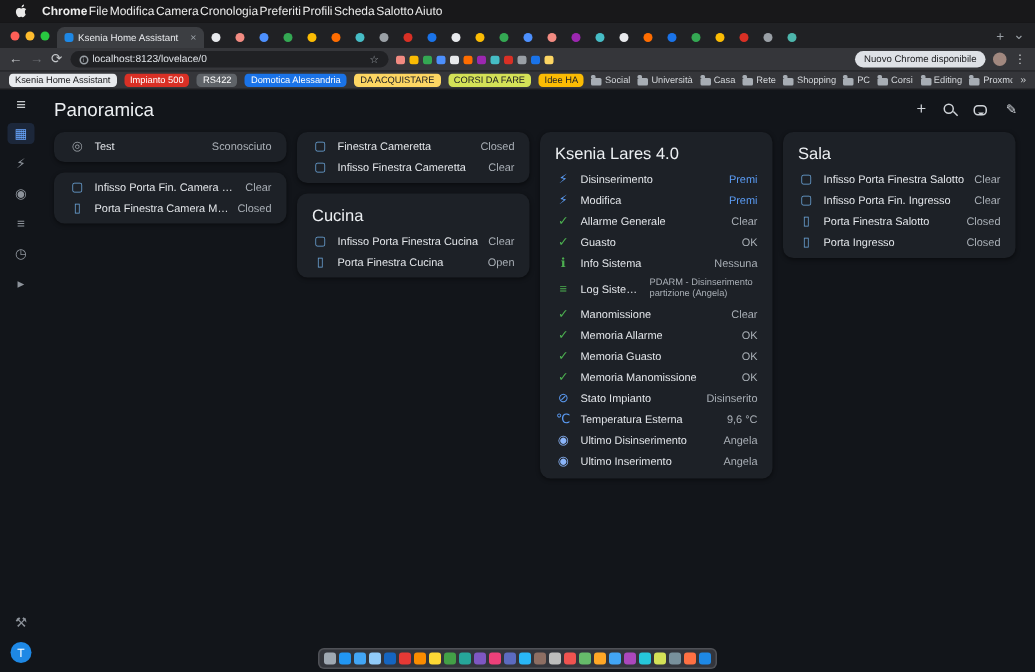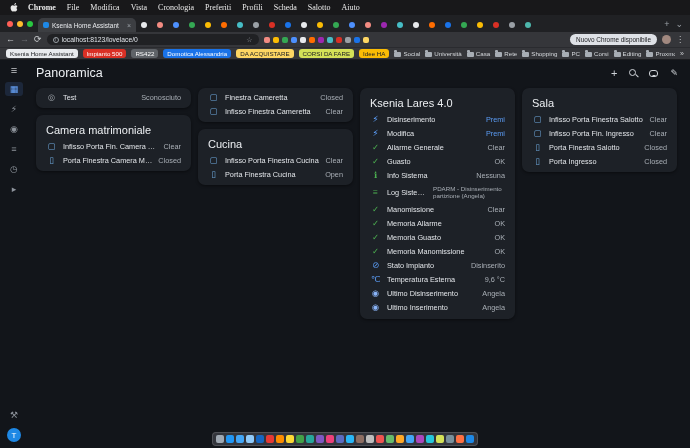--- a/index.html
+++ b/index.html
@@ -1,21 +1,21 @@
 <!DOCTYPE html>
 <html><head>
 <meta charset="utf-8">
 <style>
   * { margin:0; padding:0; box-sizing:border-box; }
   body { font-family:"Liberation Sans","DejaVu Sans",sans-serif; background:#000; }
   .screen { position:relative; width:690px; height:448px; background:#000; overflow:hidden; }
 
   
   .menubar { height:15px; background:#18181a; display:flex; align-items:center; padding:0 10px; font-size:8px; color:#ececec; }
-  .menus { display:flex; gap:11px; margin-left:9px;font-family:Liberation Serif, serif; }
+  .menus { display:flex; gap:1px; margin-left:9px; }
   .menu-item { white-space:nowrap; }
   .menu-item.bold { font-weight:bold; }
   .mb-right { margin-left:auto; display:flex; align-items:center; gap:7px; font-size:7.5px; color:#e2e2e2; }
   .mb-shape { width:7px; height:6px; background:#cfcfcf; border-radius:1.5px; display:inline-block; }
   .mb-shape.round { border-radius:50%; width:6px; height:6px; }
   .batt { width:13px; height:6px; border:1px solid #cfcfcf; border-radius:2px; position:relative; display:inline-block; }
   .batt::before { content:""; position:absolute; left:1px; top:1px; bottom:1px; width:9px; background:#fff; border-radius:1px; }
   .batt::after { content:""; position:absolute; right:-3px; top:1.5px; width:1.5px; height:3px; background:#cfcfcf; }
 
   
@@ -98,21 +98,21 @@
   <div class="menubar">
     <span style="display:inline-flex;">
       <svg width="9" height="11" viewBox="0 0 9 11">
           <path fill="#e8e8e8" d="M6.6 5.8c0-1.1.9-1.6.9-1.6S6.9 3.3 5.7 3.3c-.7 0-1.2.4-1.5.4-.3 0-.9-.4-1.5-.4C1.5 3.3.6 4.3.6 5.9c0 1.7 1.3 3.6 2.1 3.6.4 0 .7-.3 1.3-.3.6 0 .8.3 1.3.3.9 0 1.9-1.8 1.9-1.8S6.6 7.2 6.6 5.8zM5.6 2.4c.5-.6.4-1.4.4-1.4s-.7.1-1.2.6c-.4.5-.4 1.3-.4 1.3s.8 0 1.2-.5z"></path>
         </svg>
     </span>
     <div class="menus" id="menus">
         <span class="menu-item bold">Chrome</span>
         <span class="menu-item">File</span>
         <span class="menu-item">Modifica</span>
-        <span class="menu-item">Vista</span>
+        <span class="menu-item">Camera</span>
         <span class="menu-item">Cronologia</span>
         <span class="menu-item">Preferiti</span>
         <span class="menu-item">Profili</span>
         <span class="menu-item">Scheda</span>
         <span class="menu-item">Salotto</span>
         <span class="menu-item">Aiuto</span>
       </div>
   </div>
 
   <div class="tabstrip">
@@ -312,21 +312,20 @@
       <div class="ha-content" id="ha-columns">
           <div class="ha-col">
             <div class="ha-card">
               <div class="row">
                 <span class="row-ico" style="color: rgb(154, 160, 166);">◎</span>
                 <span class="row-name">Test</span>
                 <span class="row-state">Sconosciuto</span>
               </div>
             </div>
             <div class="ha-card">
-              <div class="card-title">Camera matrimoniale</div>
               <div class="row">
                 <span class="row-ico" style="color: rgb(110, 168, 220);">▢</span>
                 <span class="row-name">Infisso Porta Fin. Camera Mat.</span>
                 <span class="row-state">Clear</span>
               </div>
               <div class="row">
                 <span class="row-ico" style="color: rgb(110, 168, 220);">▯</span>
                 <span class="row-name">Porta Finestra Camera Mat.</span>
                 <span class="row-state">Closed</span>
               </div>

